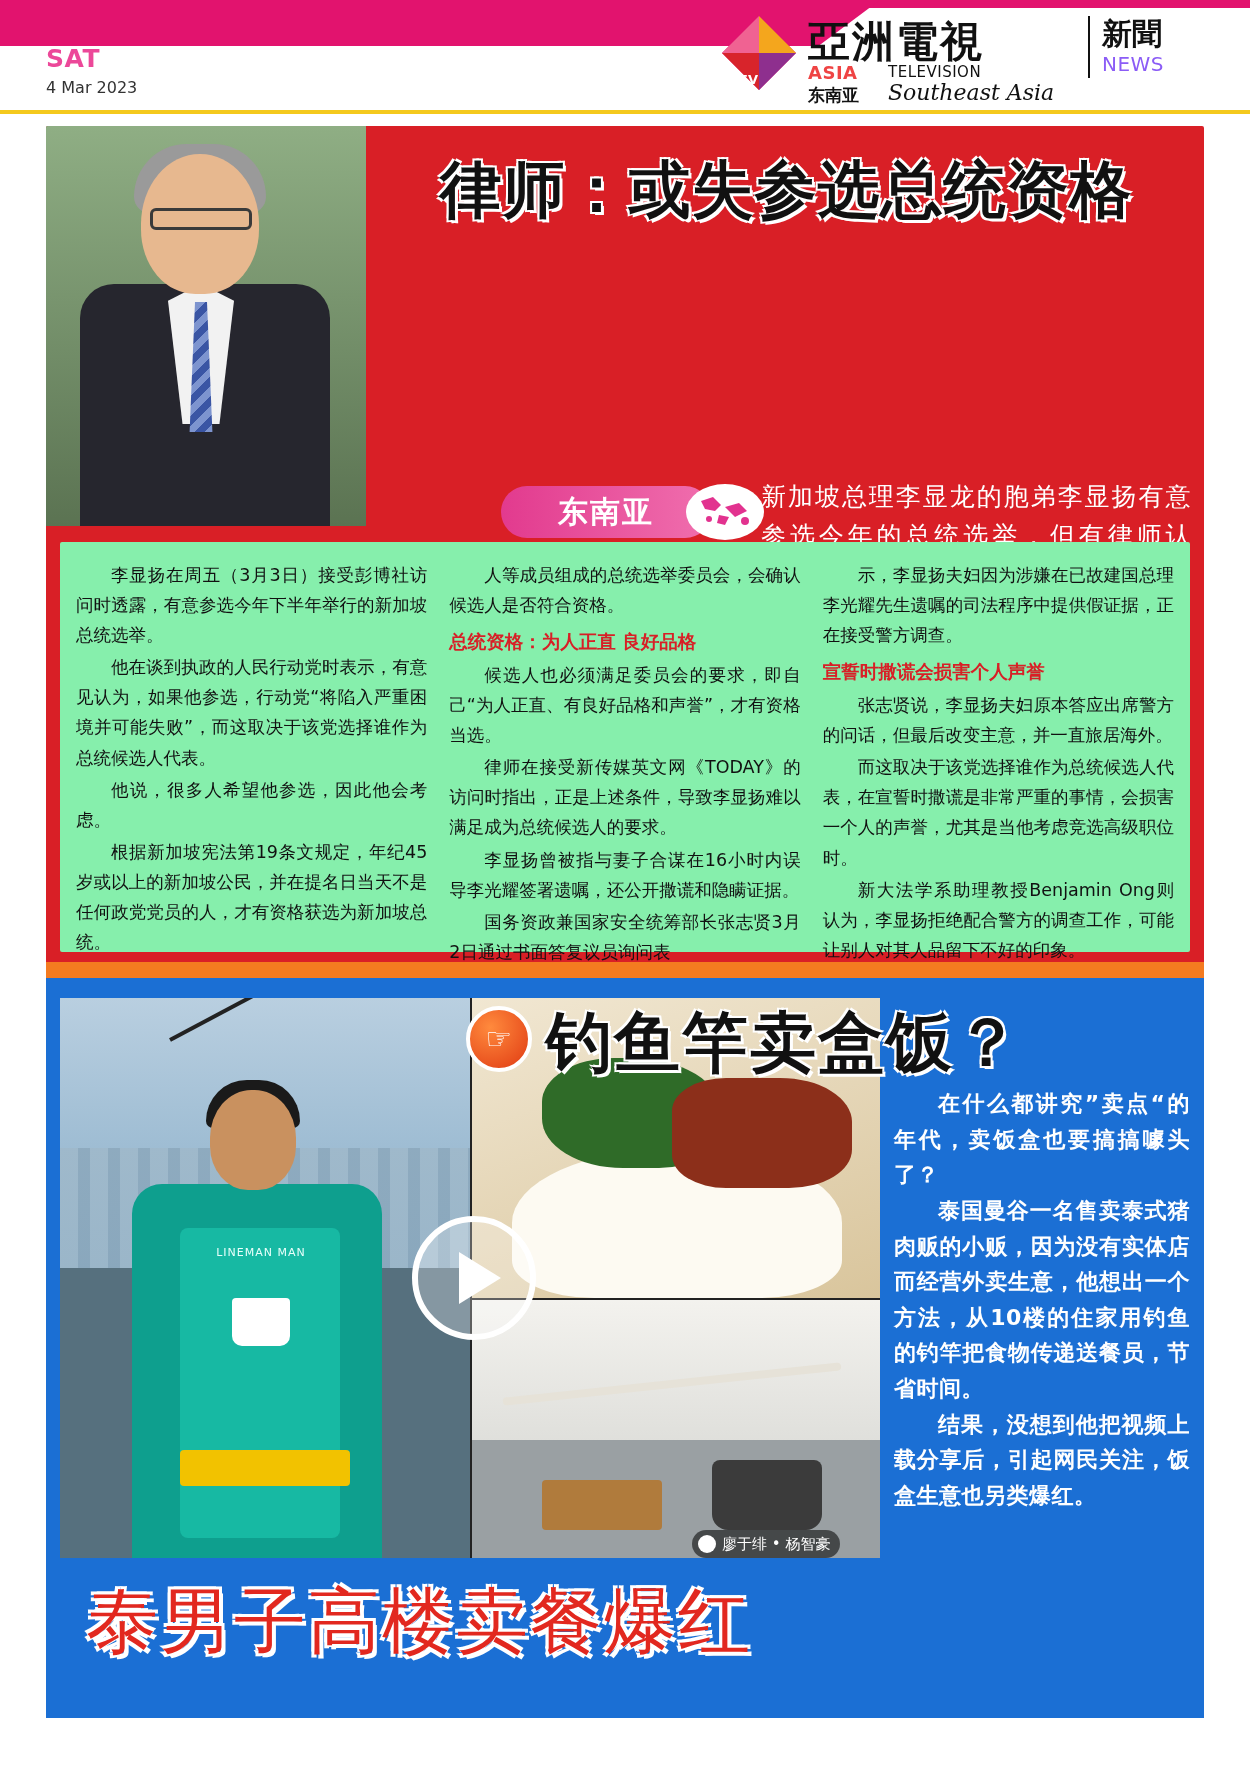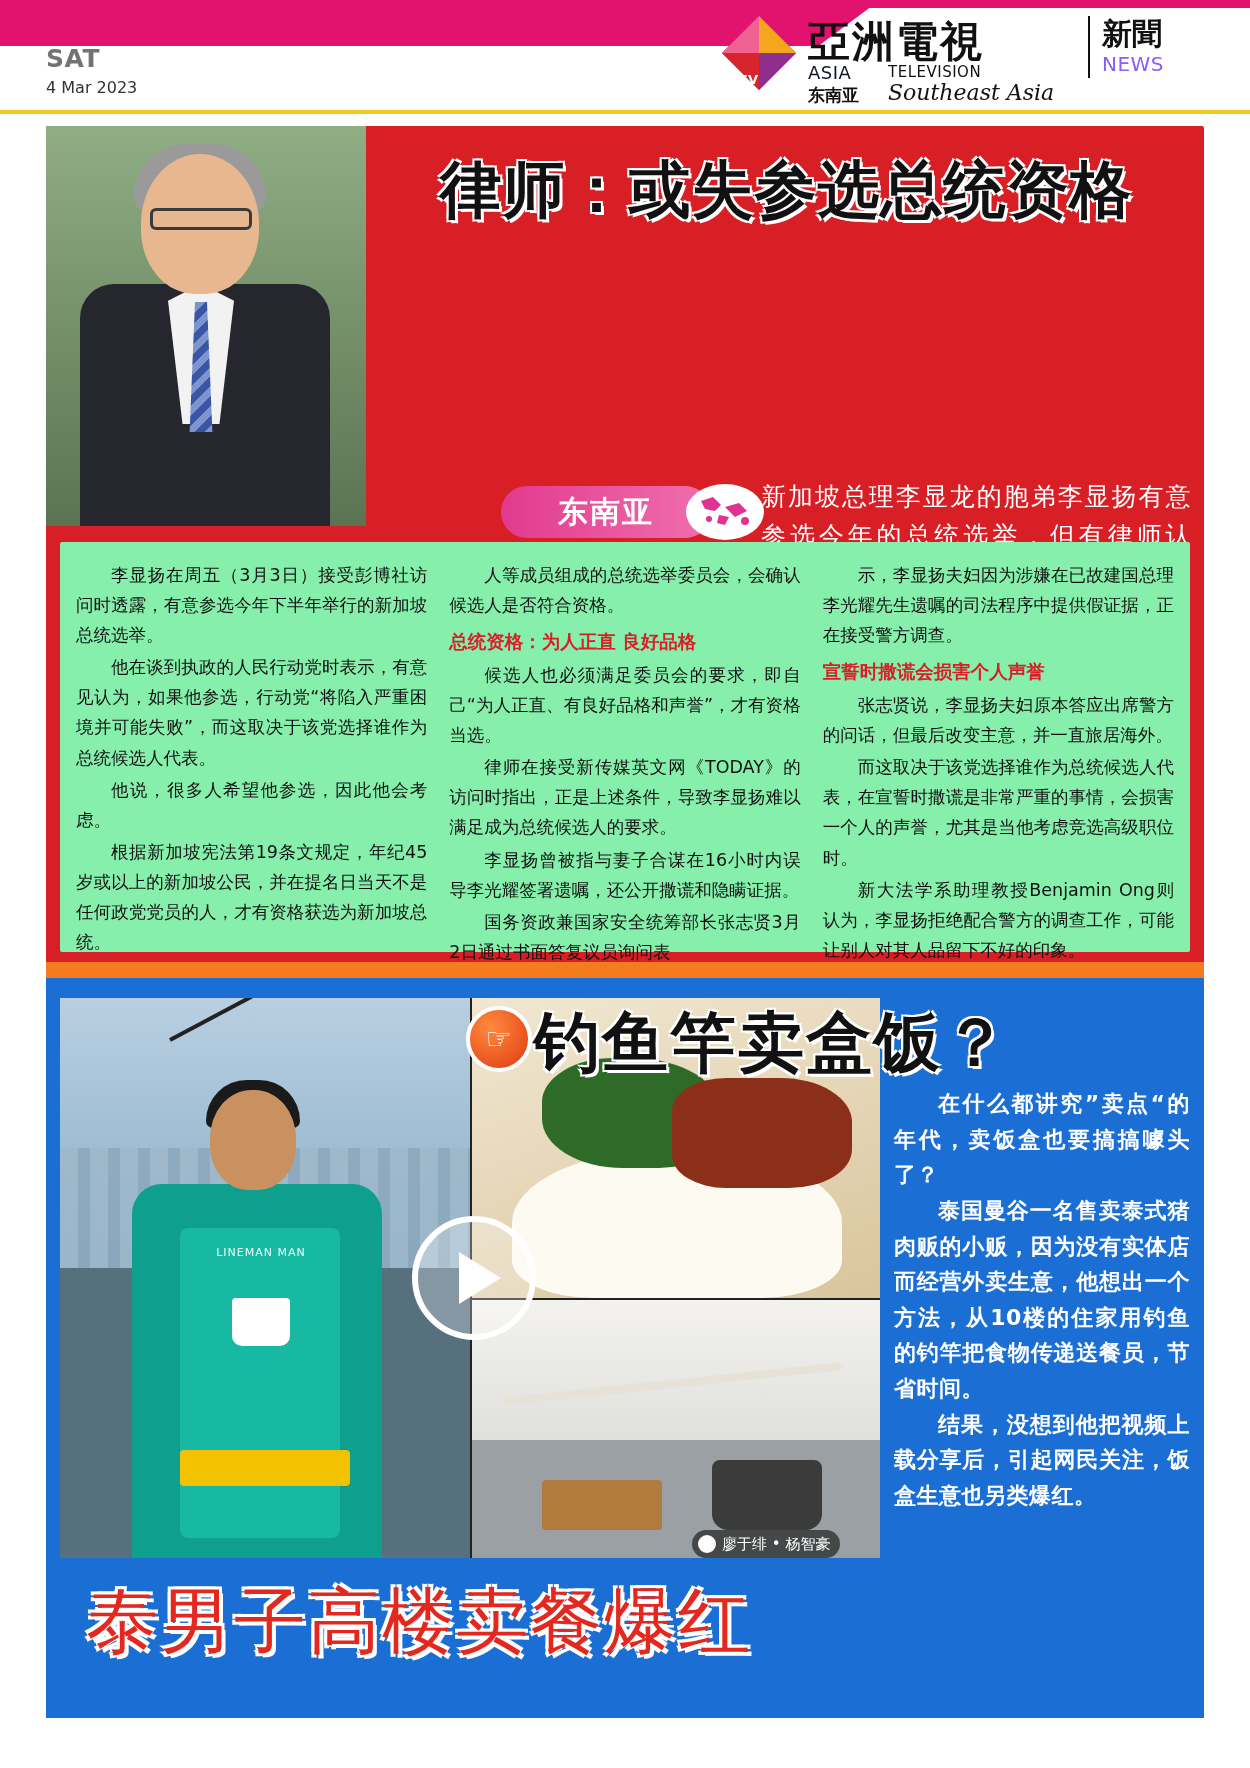--- a/index.html
+++ b/index.html
@@ -21,21 +21,21 @@
   .header-pinkbar2 {
     position: absolute; left: 0; top: 0; height: 8px; width: 1250px;
     background: #e2136e;
   }
   .header-yellow {
     position: absolute; left: 0; top: 110px; width: 1250px; height: 4px;
     background: #f4c91d;
   }
   .hdr-day {
     position: absolute; left: 46px; top: 44px;
-    font-size: 25px; font-weight: bold; color: #737373; letter-spacing: .5px;
+    font-size: 25px; font-weight: bold; color: #ec4899; letter-spacing: .5px;
   }
   .hdr-date {
     position: absolute; left: 46px; top: 78px;
     font-size: 16px; color: #333;
   }
   .logo-wrap {
     position: absolute; right: 30px; top: 6px; width: 500px; height: 100px;
   }
   .logo-diamond {
     position: absolute; left: 0; top: 8px; width: 78px; height: 78px;
@@ -44,21 +44,21 @@
     position: absolute; left: 8px; top: 66px; font-size: 13px;
     font-weight: bold; color: #fff; letter-spacing: 1px;
   }
   .logo-cn {
     position: absolute; left: 88px; top: 8px;
     font-size: 42px; font-weight: bold; color: #111; letter-spacing: 2px;
     font-family: "DejaVu Sans", sans-serif;
   }
   .logo-asia {
     position: absolute; left: 88px; top: 56px;
-    font-size: 18px; font-weight: normal; color: #0f172a; letter-spacing: .5px;
+    font-size: 18px; font-weight: bold; color: #ef4444; letter-spacing: .5px;
   }
   .logo-tv {
     position: absolute; left: 168px; top: 57px;
     font-size: 15px; color: #111; letter-spacing: .5px;
   }
   .logo-divider {
     position: absolute; left: 368px; top: 10px; width: 2px; height: 62px; background: #111;
   }
   .logo-news-cn {
     position: absolute; left: 382px; top: 8px; font-size: 30px; font-weight: bold; color:#111;
@@ -255,21 +255,21 @@
   }
 
   .s2-head-wrap { position:absolute; left: 420px; top: 20px; width: 730px; height: 92px; }
   .s2-touch {
     position: absolute; left: 0; top: 8px; width: 66px; height: 66px; border-radius: 50%;
     background: radial-gradient(circle at 35% 30%, #ff8a3d, #e03a12);
     border: 4px solid #fff; display:flex; align-items:center; justify-content:center;
   }
   .s2-touch .hand { color:#fff; font-size: 30px; line-height:1; }
   .s2-title {
-    position: absolute; left: 68px; top: 0; width: 650px;
+    position: absolute; left: 80px; top: 0; width: 650px;
     font-size: 66px; font-weight: bold; color: #111; letter-spacing: 2px;
     text-shadow: 3px 3px 0 #ffffff, -2px -2px 0 #fff, 2px -2px 0 #fff, -2px 2px 0 #fff;
     white-space: nowrap;
   }
 
   .s2-body {
     position: absolute; left: 848px; top: 108px; width: 296px;
     color: #fff; font-size: 22px; font-weight: bold; line-height: 1.62; letter-spacing: .5px;
   }
   .s2-body p { text-indent: 2em; text-align: justify; }

